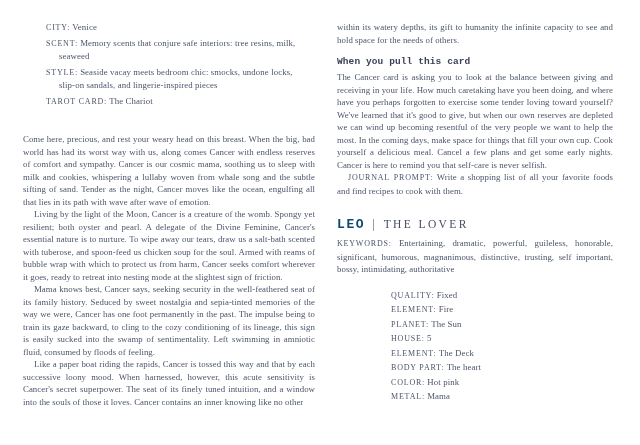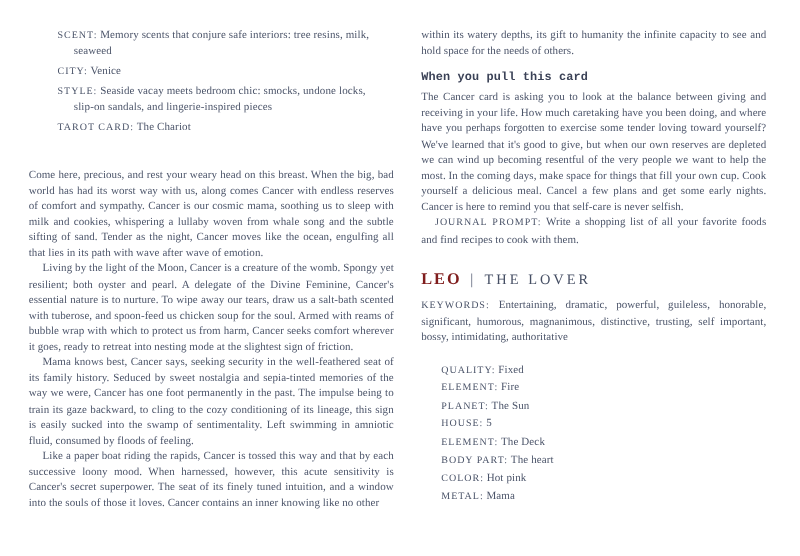--- a/index.html
+++ b/index.html
@@ -52,40 +52,40 @@
   }
   .journal { text-indent: 11px; margin-top: 0; }
   .sc-label { font-size: 8px; letter-spacing: 0.8px; }
 
   .leo-heading {
     margin-top: 17px;
     margin-bottom: 5px;
     white-space: nowrap;
   }
   .leo-name {
-    font-family: Liberation Serif, serif;
+    font-family: Liberation Mono, monospace;
     font-weight: bold;
     font-size: 13px;
     letter-spacing: 1.6px;
-    color: #7f1d1d;
+    color: #0c4a6e;
   }
   .leo-bar {
     font-size: 12px;
     color: #5a6378;
     margin: 0 9px 0 7px;
     font-weight: normal;
   }
   .leo-epithet {
     font-size: 11.5px;
     letter-spacing: 2.4px;
     color: #454e63;
   }
   .keywords { margin-bottom: 13px; }
   .attr-list-right { margin-left: 16px; width: 250px; }
-  .attr-list-right .attr-item { margin-bottom: 1.5px; }
+  .attr-list-right .attr-item { margin-bottom: 1.5px; margin-left: 38px; }
 
   
   .footer {
     position: absolute;
     top: 414px;
     font-size: 8.2px;
     letter-spacing: 0.4px;
     color: #4c556a;
     white-space: nowrap;
     margin-top: 45px;
@@ -93,22 +93,22 @@
   .footer-left  { left: 31px; }
   .footer-right { right: 39px; }
   .footer .bar { margin: 0 7px; color: #6a7286; }
 </style>
 </head>
 <body>
 
 <div class="page page-left">
 
   <div class="attr-list">
+    <div class="attr-item"><span class="attr-label">CITY:</span> <span class="attr-value">Venice</span></div>
     <div class="attr-item"><span class="attr-label">SCENT:</span> <span class="attr-value">Memory scents that conjure safe interiors: tree resins, milk, seaweed</span></div>
-    <div class="attr-item"><span class="attr-label">CITY:</span> <span class="attr-value">Venice</span></div>
     <div class="attr-item"><span class="attr-label">STYLE:</span> <span class="attr-value">Seaside vacay meets bedroom chic: smocks, undone locks, slip-on sandals, and lingerie-inspired pieces</span></div>
     <div class="attr-item"><span class="attr-label">TAROT CARD:</span> <span class="attr-value">The Chariot</span></div>
   </div>
 
   <div class="body-text">
     <p>Come here, precious, and rest your weary head on this breast. When the big, bad world has had its worst way with us, along comes Cancer with endless reserves of comfort and sympathy. Cancer is our cosmic mama, soothing us to sleep with milk and cookies, whispering a lullaby woven from whale song and the subtle sifting of sand. Tender as the night, Cancer moves like the ocean, engulfing all that lies in its path with wave after wave of emotion.</p>
     <p>Living by the light of the Moon, Cancer is a creature of the womb. Spongy yet resilient; both oyster and pearl. A delegate of the Divine Feminine, Cancer's essential nature is to nurture. To wipe away our tears, draw us a salt-bath scented with tuberose, and spoon-feed us chicken soup for the soul. Armed with reams of bubble wrap with which to protect us from harm, Cancer seeks comfort wherever it goes, ready to retreat into nesting mode at the slightest sign of friction.</p>
     <p>Mama knows best, Cancer says, seeking security in the well-feathered seat of its family history. Seduced by sweet nostalgia and sepia-tinted memories of the way we were, Cancer has one foot permanently in the past. The impulse being to train its gaze backward, to cling to the cozy conditioning of its lineage, this sign is easily sucked into the swamp of sentimentality. Left swimming in amniotic fluid, consumed by floods of feeling.</p>
     <p>Like a paper boat riding the rapids, Cancer is tossed this way and that by each successive loony mood. When harnessed, however, this acute sensitivity is Cancer's secret superpower. The seat of its finely tuned intuition, and a window into the souls of those it loves. Cancer contains an inner knowing like no other</p>
   </div>

